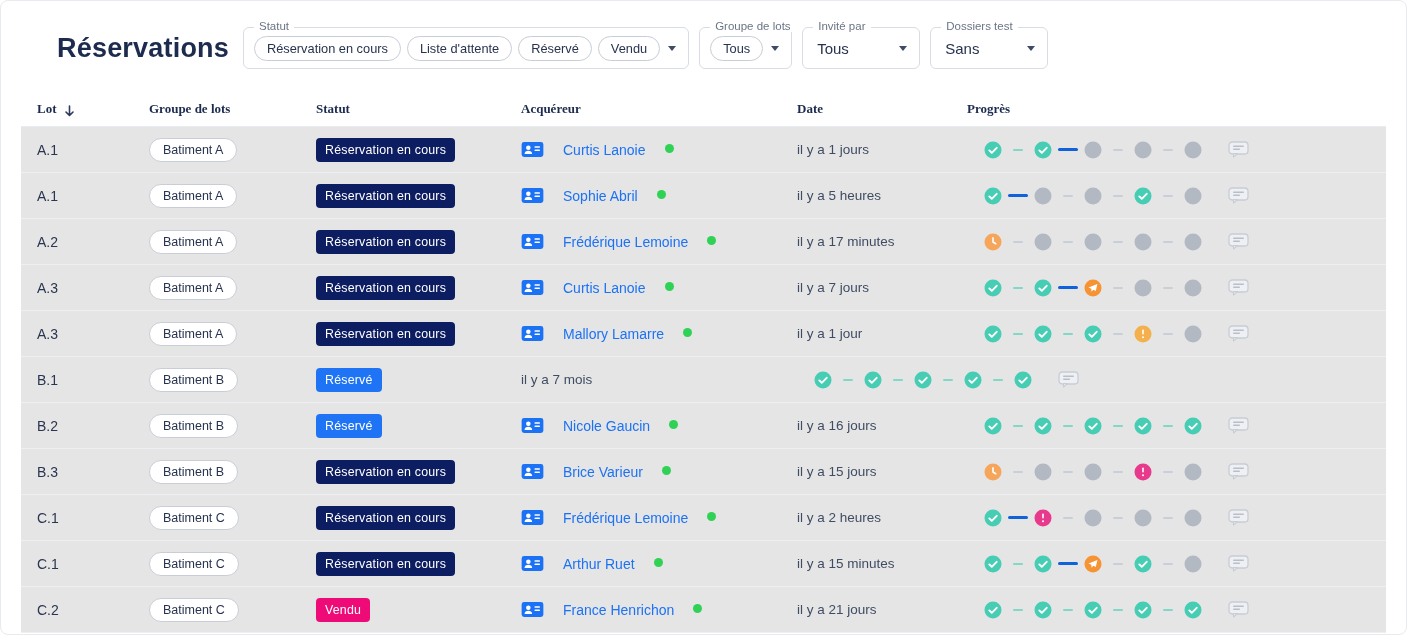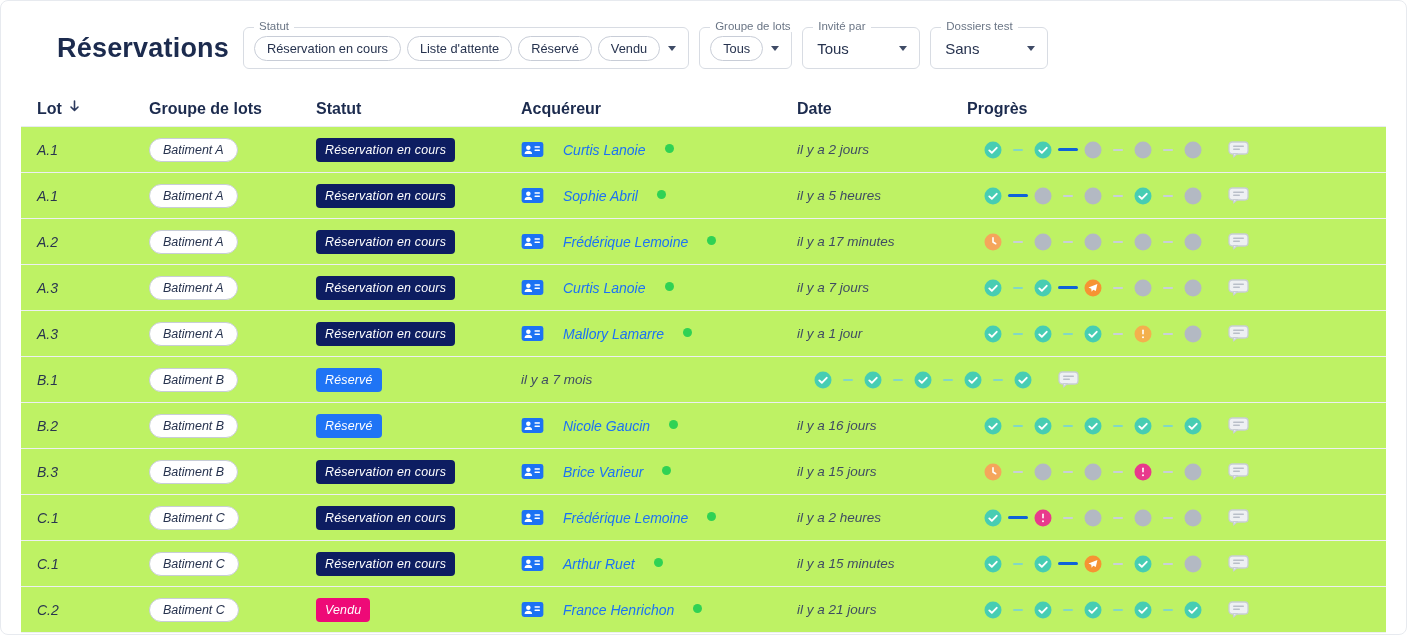--- a/index.html
+++ b/index.html
@@ -39,25 +39,25 @@
   .caret {
     width: 0; height: 0; flex: 0 0 auto;
     border-left: 4.5px solid transparent; border-right: 4.5px solid transparent;
     border-top: 5.5px solid #3f4b66; margin-left: 8px; margin-right: 2px;
   }
 
   
   .table { margin: 16px 20px 0 20px; }
   .thead, .trow { display: grid; grid-template-columns: 128px 167px 205px 276px 170px 1fr; align-items: center; }
   .thead { height: 36px; border-bottom: 1px solid #e8ebf0; }
-  .th { font-size: 16px; font-weight: 700; color: var(--text-dark, #1c2b4e); display: flex; align-items: flex-start; }
+  .th { font-size: 13px; font-weight: 700; color: var(--text-dark, #1c2b4e); display: flex; align-items: flex-end; font-family: Liberation Serif, serif; }
   .th-lot, .c-lot { padding-left: 16px; }
   .sort-icon { display: inline-flex; margin-left: 7px; }
 
-  .trow { height: 46px; border-bottom: 1px solid #edeff3; background: #bef264; font-style: italic; }
+  .trow { height: 46px; border-bottom: 1px solid #edeff3; background: #e5e5e5; }
   .c-lot { font-size: 14px; color: #2a3550; }
   .group-chip { font-size: 12.5px; padding: 4px 13px; }
 
   .badge {
     display: inline-block; color: #fff; font-size: 12.4px; font-weight: 500;
     padding: 5px 9px; border-radius: 4px; letter-spacing: .2px; white-space: nowrap;
   }
   .badge-reservation { background: var(--status-reservation, #0d1d61); }
   .badge-reserve     { background: var(--status-reserve, #1f74f5); }
   .badge-vendu       { background: var(--status-vendu, #ee0a77); }
@@ -153,21 +153,21 @@
                 <circle cx="7.6" cy="7.1" r="2.4" fill="#fff"></circle>
                 <path d="M3.6 13.8c0-2.2 1.8-3.4 4-3.4s4 1.2 4 3.4z" fill="#fff"></path>
                 <rect x="14" y="5.5" width="6" height="1.7" rx="0.85" fill="#fff"></rect>
                 <rect x="14" y="9" width="6" height="1.7" rx="0.85" fill="#fff"></rect>
               </svg>
             </span>
       <a class="acq-name">Curtis Lanoie</a>
       <span class="dot"></span>
     </div>
     <div class="cell c-date">
-      <span>il y a 2 jours</span>
+      <span>il y a 1 jours</span>
     </div>
     <div class="cell c-prog">
       <span class="steps">
               <span class="step">
                 <svg viewBox="0 0 18 18">
                   <circle cx="9" cy="9" r="8.5" fill="#47cdb3"></circle>
                   <path d="M5.3 9.4l2.5 2.4 4.9-5" fill="none" stroke="#fff" stroke-width="1.9" stroke-linecap="round" stroke-linejoin="round"></path>
                 </svg>
               </span>
               <span class="conn conn-teal">

